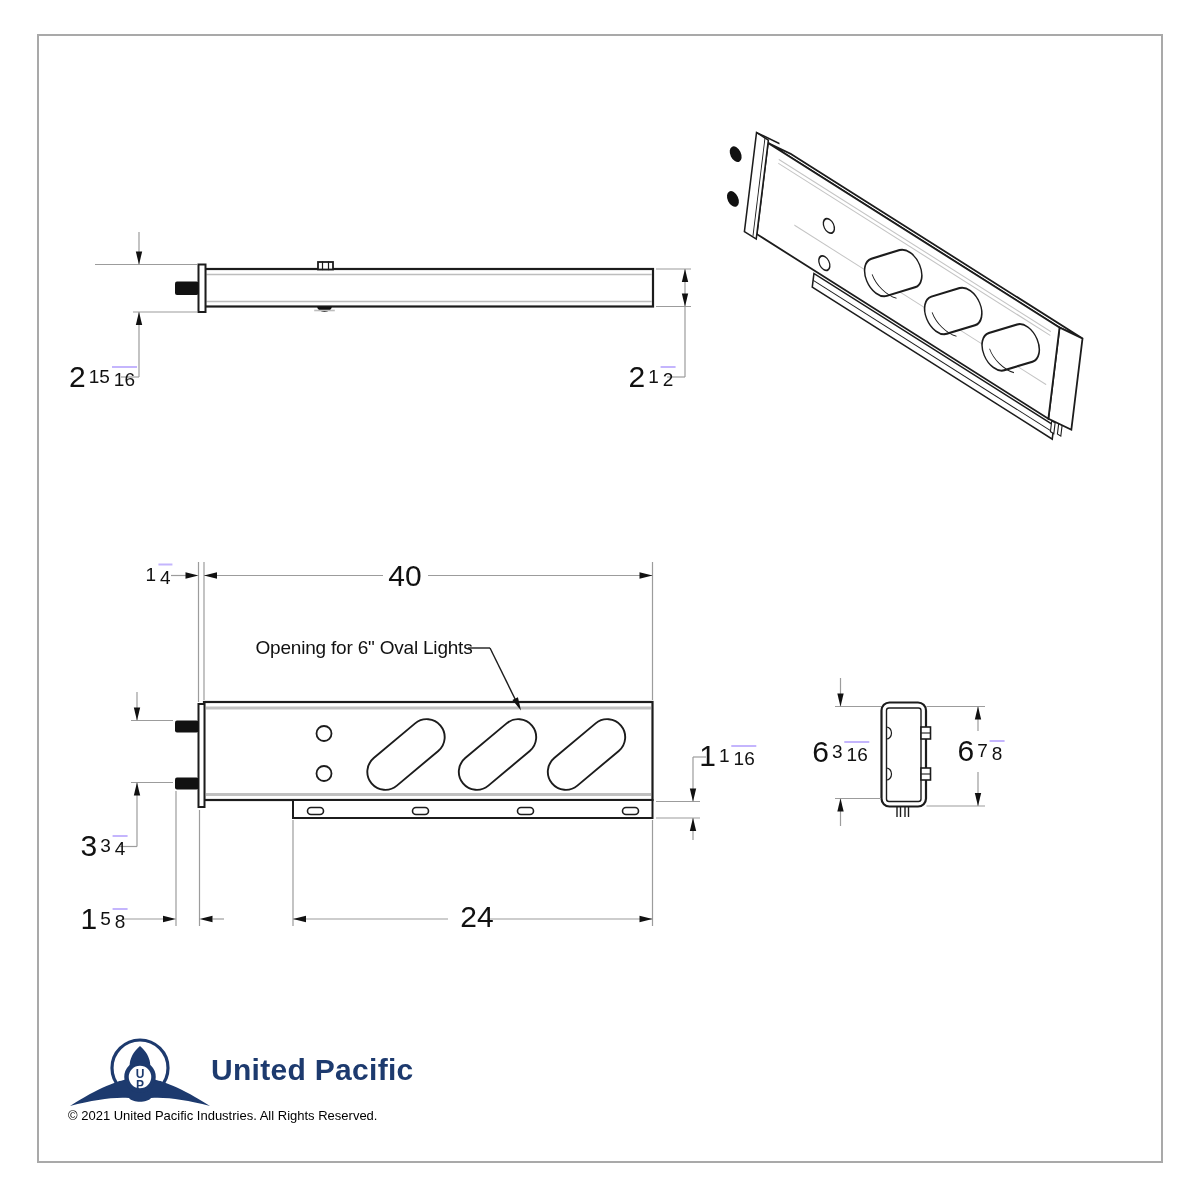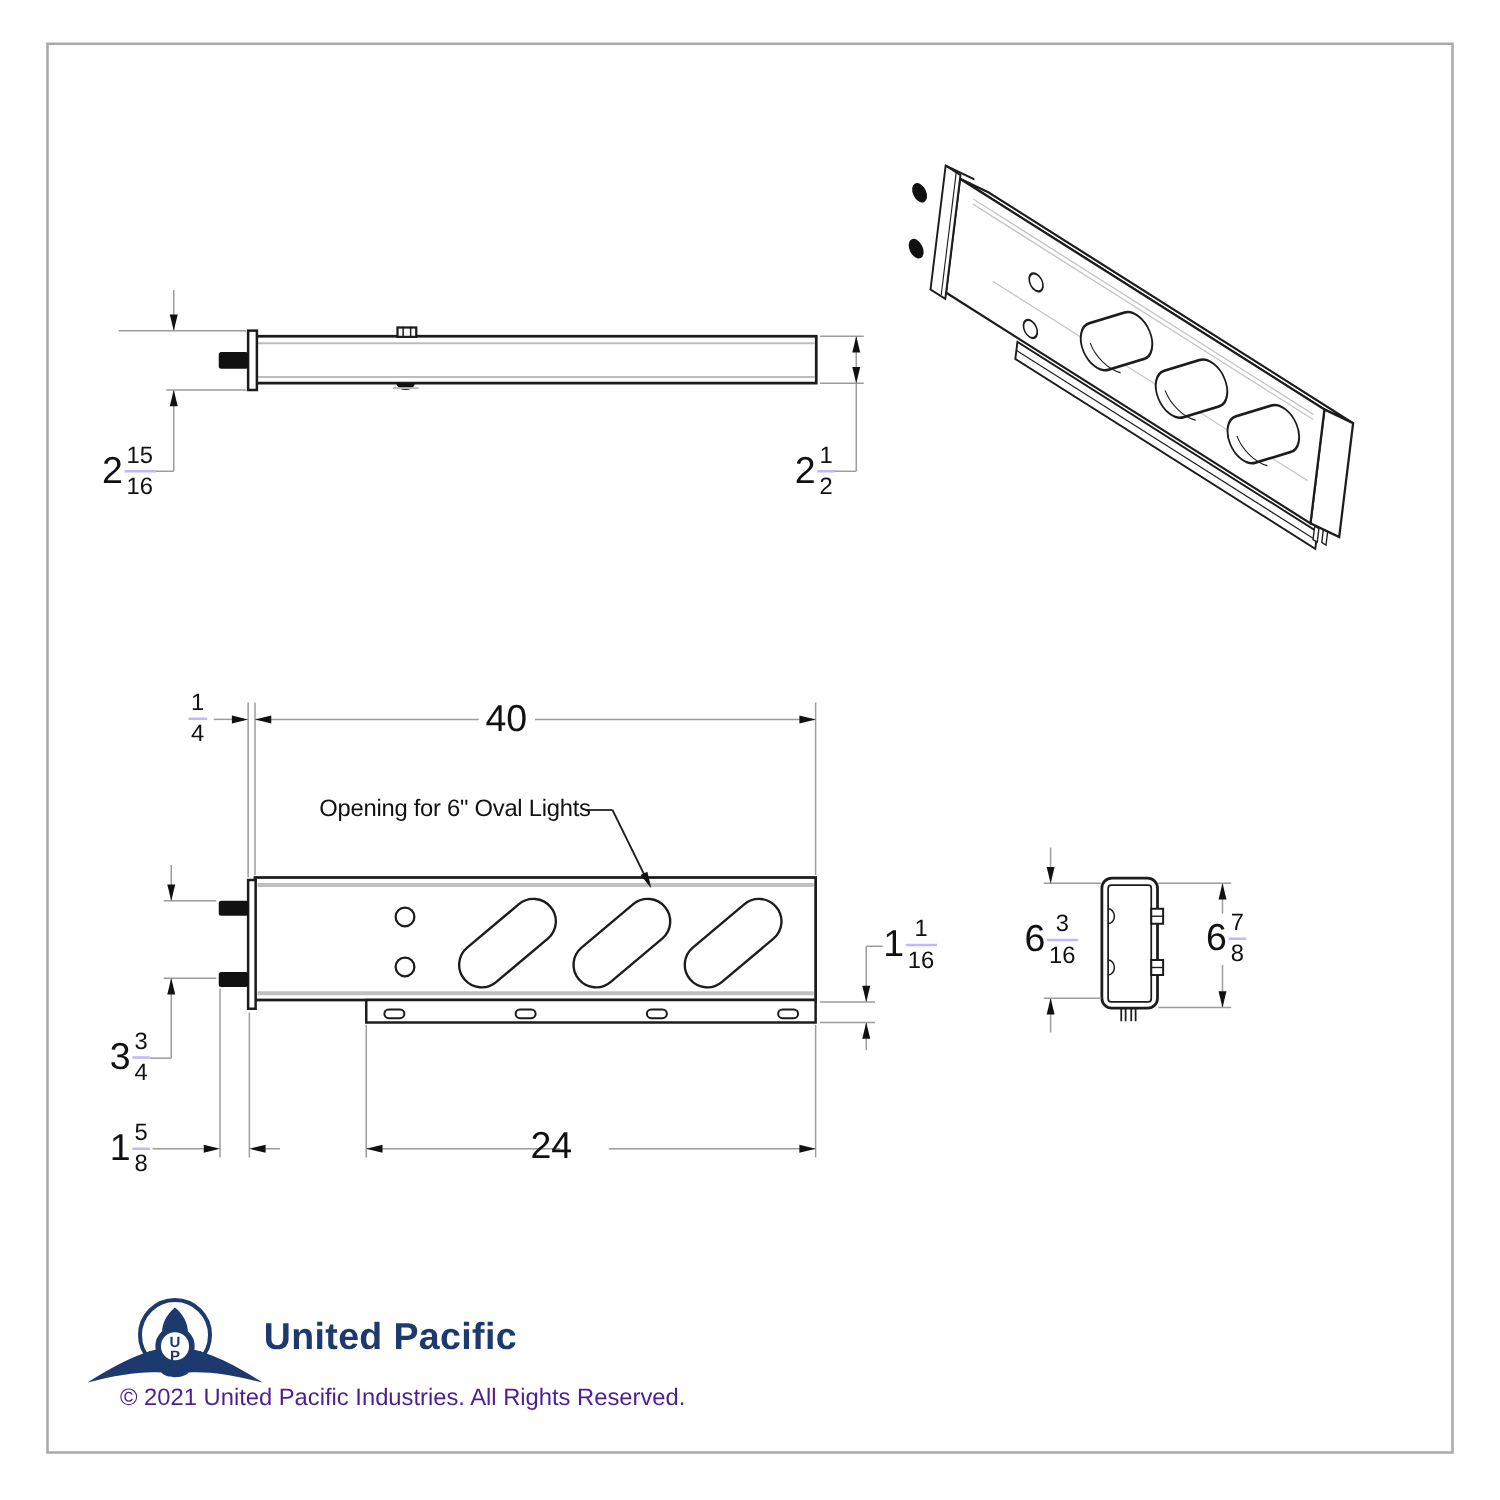--- a/index.html
+++ b/index.html
@@ -3,29 +3,29 @@
 <meta charset="utf-8">
 <style>
   html,body{margin:0;padding:0;background:#fff;}
   body{width:1200px;height:1200px;position:relative;overflow:hidden;
        font-family:"Liberation Sans",sans-serif;color:#111;}
   #sheet{position:absolute;left:0;top:0;width:1200px;height:1200px;}
   svg{position:absolute;left:0;top:0;}
   .dim{position:absolute;transform:translate(-50%,-50%);display:flex;align-items:center;
        gap:1px;white-space:nowrap;color:#111;z-index:5;}
   .whole{font-size:30px;line-height:1;font-weight:400;}
-  .frac{display:inline-flex;flex-direction:column;align-items:center;line-height:1;
+  .frac{display:inline-flex;flex-direction:row;align-items:center;line-height:1;
         font-size:19px;font-weight:400;}
   .fnum{padding:0 2px 2px;}
   .fden{border-top:2px solid #c4b5fd;padding:2px 2px 0;}
   .note{position:absolute;transform:translate(-50%,-50%);font-size:19px;letter-spacing:-0.2px;
         white-space:nowrap;z-index:5;}
   .brand{position:absolute;left:211px;top:1053px;font-size:30px;font-weight:700;
          color:#1d3a6e;letter-spacing:.3px;z-index:5;}
-  .copyright{position:absolute;left:68px;top:1108px;font-size:19px;color:#4c1d95;z-index:5;margin-left:28px;}
+  .copyright{position:absolute;left:68px;top:1108px;font-size:13px;color:#000000;z-index:5;}
 </style>
 </head>
 <body>
 
 <svg id="sheet" width="1200" height="1200" viewBox="0 0 1200 1200">
 
   <rect x="38" y="35" width="1124" height="1127" fill="none" stroke="#a9a9a9" stroke-width="2"></rect>
 
   <g stroke-linecap="square">
     <rect x="205" y="269" width="448" height="37.5" fill="#fff" stroke="#1c1c1c" stroke-width="2.2"></rect>
@@ -251,21 +251,21 @@
 </div>
 
 <div class="dim" style="left:104px;top:919px;">
   <span class="whole">1</span>
   <span class="frac">
     <span class="fnum">5</span>
     <span class="fden">8</span>
   </span>
 </div>
 
-<div class="dim" style="left:441px;top:917px;">
+<div class="dim" style="left:477px;top:917px;">
   <span class="whole">24</span>
 </div>
 
 <div class="dim" style="left:728px;top:756px;">
   <span class="whole">1</span>
   <span class="frac">
     <span class="fnum">1</span>
     <span class="fden">16</span>
   </span>
 </div>

